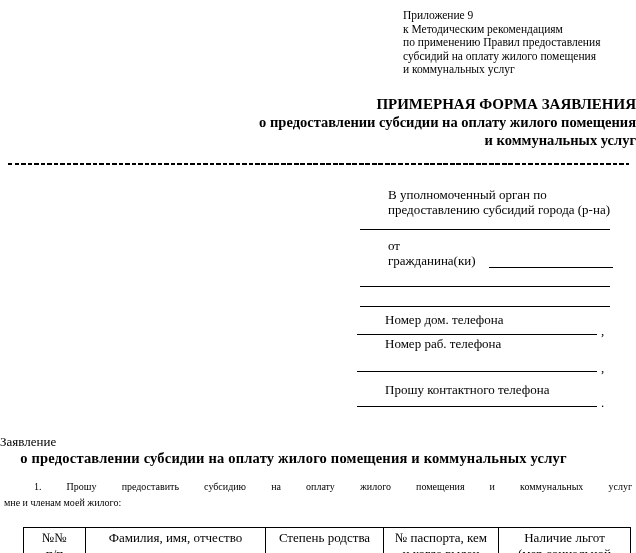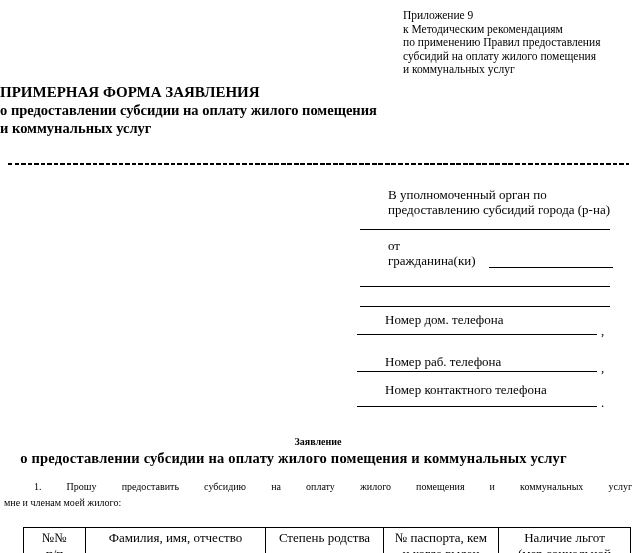--- a/index.html
+++ b/index.html
@@ -10,38 +10,38 @@
     background:#ffffff;
     color:#000000;
     font-family:"Liberation Serif", serif;
   }
   .abs { position:absolute; }
 
   
   .annotation { left:403px; top:9px; font-size:11.5px; line-height:13.5px; width:220px; }
 
   
-  .doc-title { left:0; top:83px; width:636px; text-align:left; font-weight:bold; }
+  .doc-title { left:0; top:95px; width:636px; text-align:right; font-weight:bold; }
   .doc-title .t1 { font-size:15px;  line-height:18px; }
   .doc-title .t2 { font-size:14.5px; line-height:18px; }
 
   
   .dashed {
     left:8px; top:163px; width:621px; height:2px;
     background:repeating-linear-gradient(90deg,#000 0 4.5px,transparent 4.5px 6.5px);
   }
 
   
   .rt { font-size:13px; line-height:15px;margin-left:28px; }
   .u { border-bottom:1.4px solid #000; }
   .fillrow { display:flex; align-items:flex-end; }
   .punct { font-size:13px; margin-left:4px; transform:translateY(4px); }
 
   
-  .stmt-h  { left:0; top:433px; width:636px; text-align:center; font-weight:bold; font-size:10px; line-height:17px; }
+  .stmt-h  { left:0; top:433px; width:636px; font-weight:normal; font-size:13px; line-height:17px; }
   .stmt-sh { left:0; top:450px; width:587px; text-align:center; font-weight:bold; font-size:14.5px; line-height:17px; letter-spacing:0.2px; }
 
   
   .clause { left:4px; top:479px; width:628px; font-size:10px; line-height:16px; }
   .clause-l1 { text-indent:30px; text-align:justify; text-align-last:justify; }
 
   
   .family-table {
     left:23px; top:527px; width:607px;
     border-collapse:collapse; table-layout:fixed;
@@ -87,27 +87,27 @@
 
 <div class="abs u" style="left:360px; top:273px; width:250px; height:14px;"></div>
 <div class="abs u" style="left:360px; top:293px; width:250px; height:14px;"></div>
 
 <div class="abs rt" style="left:357px; top:312px;">Номер дом. телефона</div>
 <div class="abs fillrow" style="left:357px; top:321px; height:14px;">
   <span class="u" style="width:240px; height:14px;"></span>
   <span class="punct">,</span>
 </div>
 
-<div class="abs rt" style="left:357px; top:354px;">Номер раб. телефона</div>
+<div class="abs rt" style="left:357px; top:336px;">Номер раб. телефона</div>
 <div class="abs fillrow" style="left:357px; top:358px; height:14px;">
   <span class="u" style="width:240px; height:14px;"></span>
   <span class="punct">,</span>
 </div>
 
-<div class="abs rt" style="left:357px; top:382px;">Номер контактного телефона</div>
+<div class="abs rt" style="left:357px; top:382px;">Прошу контактного телефона</div>
 <div class="abs fillrow" style="left:357px; top:393px; height:14px;">
   <span class="u" style="width:240px; height:14px;"></span>
   <span class="punct">.</span>
 </div>
 
 <div class="abs stmt-h">Заявление</div>
 <div class="abs stmt-sh">о предоставлении субсидии на оплату жилого помещения и коммунальных услуг</div>
 
 <div class="abs clause">
   <div class="clause-l1">1. Прошу предоставить субсидию на оплату жилого помещения и коммунальных услуг</div>

